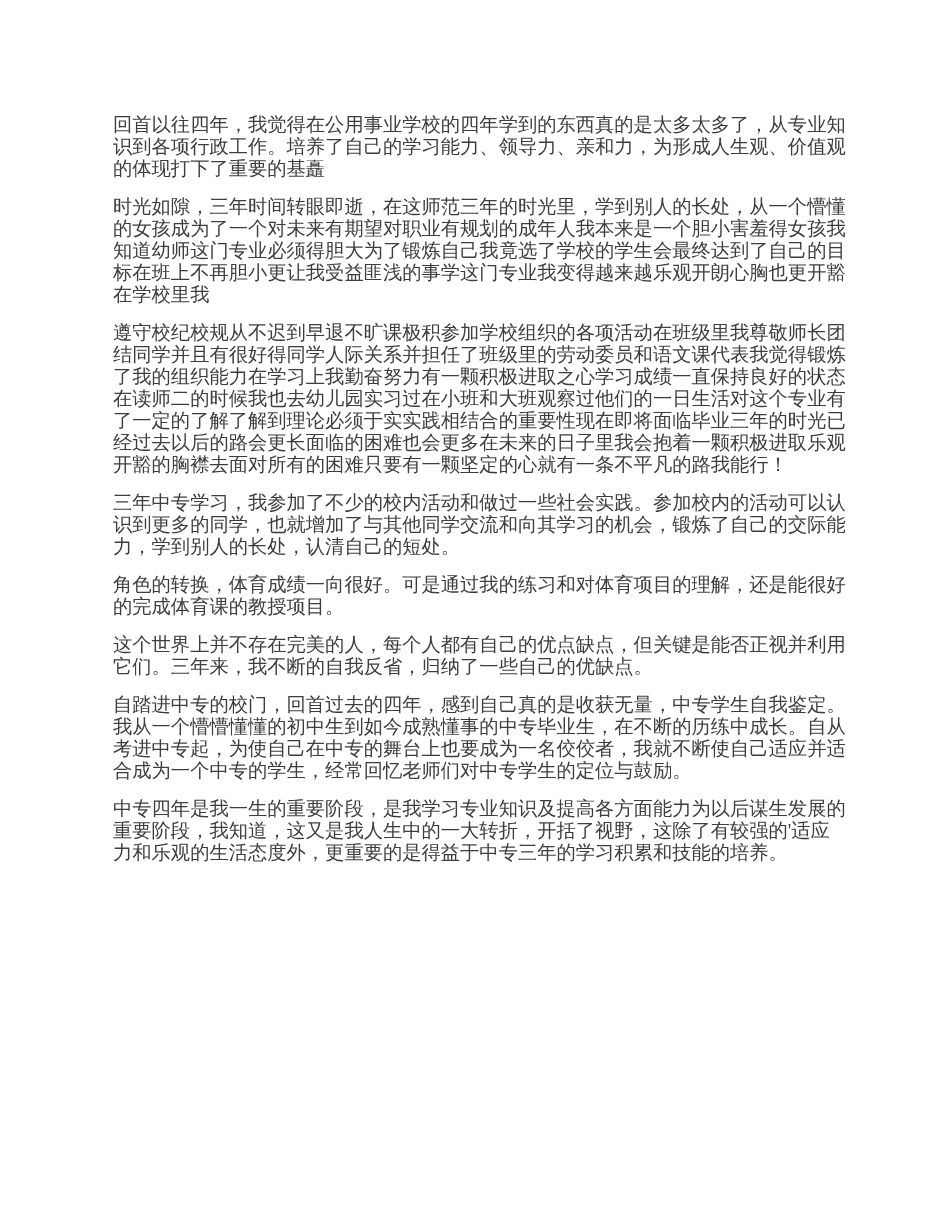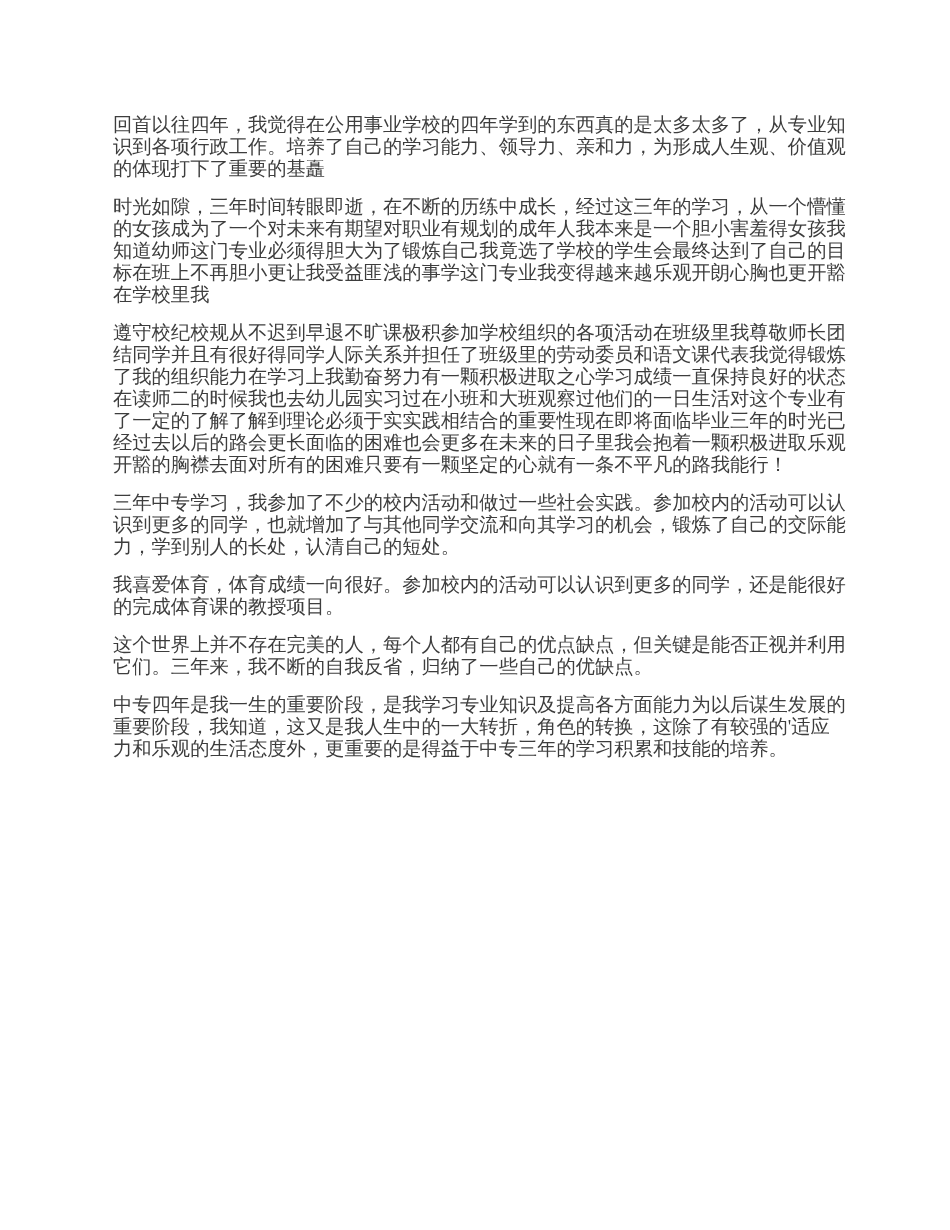--- a/index.html
+++ b/index.html
@@ -34,20 +34,21 @@
     padding: 0;
     font-weight: normal;
   }
 </style>
 </head>
 <body>
 
 <div class="page">
   <div class="doc">
     <p>回首以往四年，我觉得在公用事业学校的四年学到的东西真的是太多太多了，从专业知识到各项行政工作。培养了自己的学习能力、领导力、亲和力，为形成人生观、价值观的体现打下了重要的基矗</p>
-    <p>时光如隙，三年时间转眼即逝，在不断的历练中成长，经过这三年的学习，从一个懵懂的女孩成为了一个对未来有期望对职业有规划的成年人我本来是一个胆小害羞得女孩我知道幼师这门专业必须得胆大为了锻炼自己我竟选了学校的学生会最终达到了自己的目标在班上不再胆小更让我受益匪浅的事学这门专业我变得越来越乐观开朗心胸也更开豁在学校里我</p>
+    <p>时光如隙，三年时间转眼即逝，在这师范三年的时光里，学到别人的长处，从一个懵懂的女孩成为了一个对未来有期望对职业有规划的成年人我本来是一个胆小害羞得女孩我知道幼师这门专业必须得胆大为了锻炼自己我竟选了学校的学生会最终达到了自己的目标在班上不再胆小更让我受益匪浅的事学这门专业我变得越来越乐观开朗心胸也更开豁在学校里我</p>
     <p>遵守校纪校规从不迟到早退不旷课极积参加学校组织的各项活动在班级里我尊敬师长团结同学并且有很好得同学人际关系并担任了班级里的劳动委员和语文课代表我觉得锻炼了我的组织能力在学习上我勤奋努力有一颗积极进取之心学习成绩一直保持良好的状态在读师二的时候我也去幼儿园实习过在小班和大班观察过他们的一日生活对这个专业有了一定的了解了解到理论必须于实实践相结合的重要性现在即将面临毕业三年的时光已经过去以后的路会更长面临的困难也会更多在未来的日子里我会抱着一颗积极进取乐观开豁的胸襟去面对所有的困难只要有一颗坚定的心就有一条不平凡的路我能行！</p>
     <p>三年中专学习，我参加了不少的校内活动和做过一些社会实践。参加校内的活动可以认识到更多的同学，也就增加了与其他同学交流和向其学习的机会，锻炼了自己的交际能力，学到别人的长处，认清自己的短处。</p>
-    <p>我喜爱体育，体育成绩一向很好。参加校内的活动可以认识到更多的同学，还是能很好的完成体育课的教授项目。</p>
+    <p>角色的转换，体育成绩一向很好。可是通过我的练习和对体育项目的理解，还是能很好的完成体育课的教授项目。</p>
     <p>这个世界上并不存在完美的人，每个人都有自己的优点缺点，但关键是能否正视并利用它们。三年来，我不断的自我反省，归纳了一些自己的优缺点。</p>
-    <p>中专四年是我一生的重要阶段，是我学习专业知识及提高各方面能力为以后谋生发展的重要阶段，我知道，这又是我人生中的一大转折，角色的转换，这除了有较强的'适应力和乐观的生活态度外，更重要的是得益于中专三年的学习积累和技能的培养。</p>
+    <p>自踏进中专的校门，回首过去的四年，感到自己真的是收获无量，中专学生自我鉴定。我从一个懵懵懂懂的初中生到如今成熟懂事的中专毕业生，在不断的历练中成长。自从考进中专起，为使自己在中专的舞台上也要成为一名佼佼者，我就不断使自己适应并适合成为一个中专的学生，经常回忆老师们对中专学生的定位与鼓励。</p>
+    <p>中专四年是我一生的重要阶段，是我学习专业知识及提高各方面能力为以后谋生发展的重要阶段，我知道，这又是我人生中的一大转折，开括了视野，这除了有较强的'适应力和乐观的生活态度外，更重要的是得益于中专三年的学习积累和技能的培养。</p>
   </div>
 </div>
 
 </body></html>

